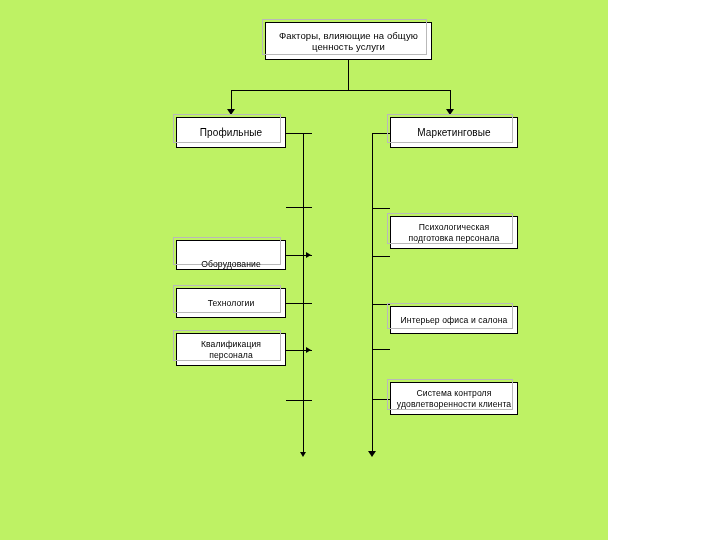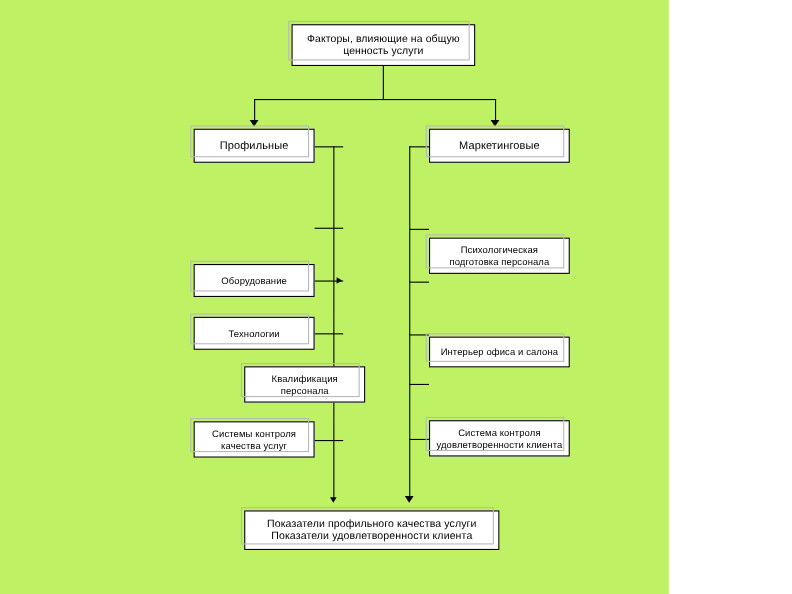--- a/index.html
+++ b/index.html
@@ -115,42 +115,38 @@
   </div>
 
   <div class="line hline" style="left:286px; top:133px; width:26px; height:1px;"></div>
 
   <div class="line hline" style="left:372px; top:133px; width:18px; height:1px;"></div>
 
   <div class="line vline" style="left:372px; top:133px; width:1px; height:320px;"></div>
 
   <div class="line hline" style="left:286px; top:207px; width:26px; height:1px;"></div>
 
-  <div class="node leaf" style="left:176px; top:240px; width:110px; height:30px;">
+  <div class="node leaf" style="left:176px; top:240px; width:110px; height:30px;align-items:flex-end;">
     <span class="txt">Оборудование</span>
   </div>
   <div class="line hline" style="left:286px; top:255px; width:26px; height:1px;"></div>
   <div class="arrow-right" style="left:306px; top:252px;"></div>
 
   <div class="node leaf" style="left:176px; top:288px; width:110px; height:30px;">
     <span class="txt">Технологии</span>
   </div>
   <div class="line hline" style="left:286px; top:303px; width:26px; height:1px;"></div>
 
-  <div class="node leaf" style="left:176px; top:333px; width:110px; height:33px;margin-left:46px;">
+  <div class="node leaf" style="left:176px; top:333px; width:110px; height:33px;">
     <span class="txt">Квалификация
 персонала</span>
   </div>
   <div class="line hline" style="left:286px; top:350px; width:26px; height:1px;"></div>
   <div class="arrow-right" style="left:306px; top:347px;"></div>
 
-  <div class="node leaf" style="left:176px; top:383px; width:110px; height:33px;">
-    <span class="txt">Системы контроля
-качества услуг</span>
-  </div>
   <div class="line hline" style="left:286px; top:400px; width:26px; height:1px;"></div>
 
   <div class="line vline" style="left:303px; top:133px; width:1px; height:320px;"></div>
   <div class="arrow-down small" style="left:300px; top:452px;"></div>
 
   <div class="node leaf" style="left:390px; top:192px; width:128px; height:33px;margin-top:24px;">
     <span class="txt">Психологическая
 подготовка персонала</span>
   </div>
   <div class="line hline" style="left:372px; top:208px; width:18px; height:1px;"></div>
@@ -165,18 +161,14 @@
   <div class="line hline" style="left:372px; top:349px; width:18px; height:1px;"></div>
 
   <div class="node leaf" style="left:390px; top:382px; width:128px; height:33px;">
     <span class="txt">Система контроля
 удовлетворенности клиента</span>
   </div>
   <div class="line hline" style="left:372px; top:399px; width:18px; height:1px;"></div>
 
   <div class="arrow-down" style="left:368px; top:451px;"></div>
 
-  <div class="node summary" style="left:222px; top:464px; width:232px; height:36px;">
-    <span class="txt">Показатели профильного качества услуги
-Показатели удовлетворенности клиента</span>
-  </div>
 
 </div>
 
 </body></html>

